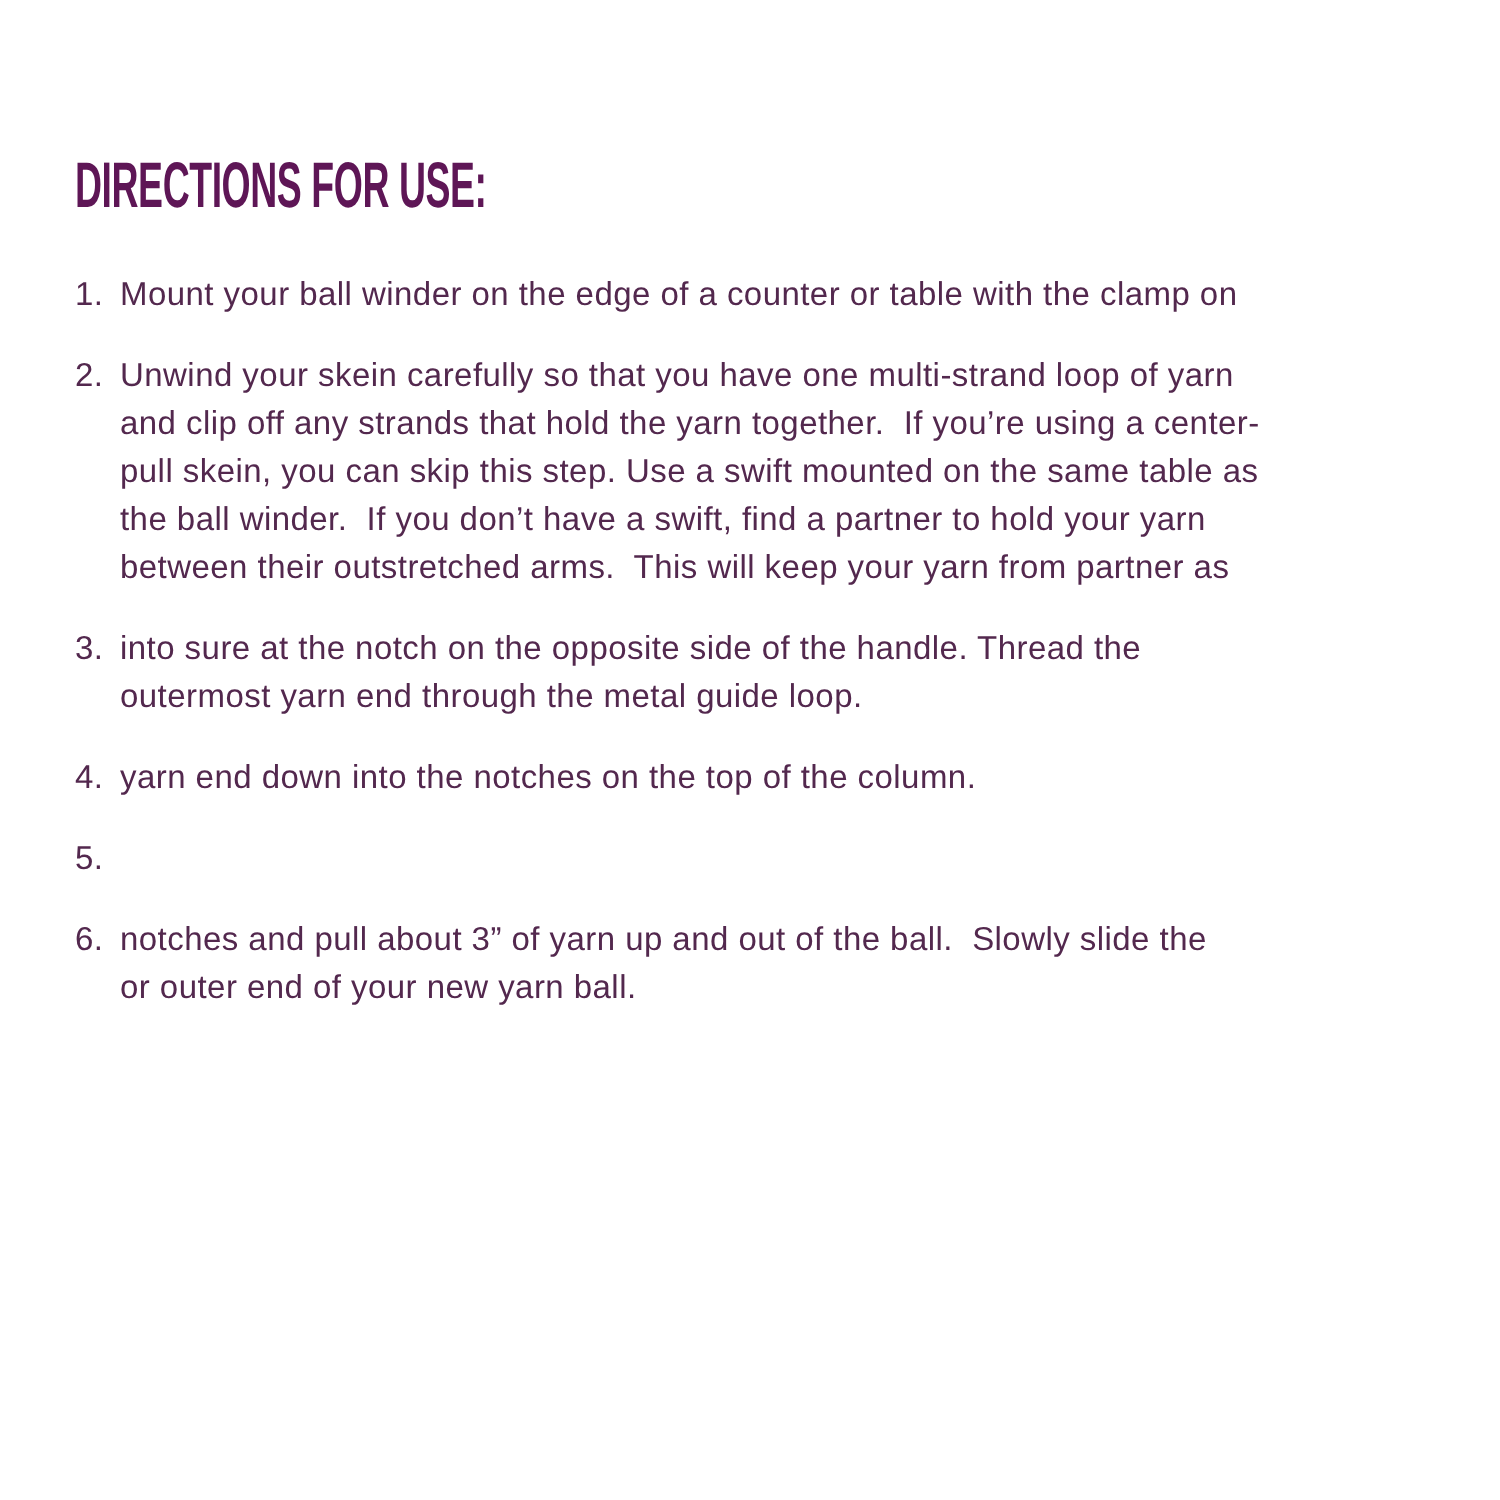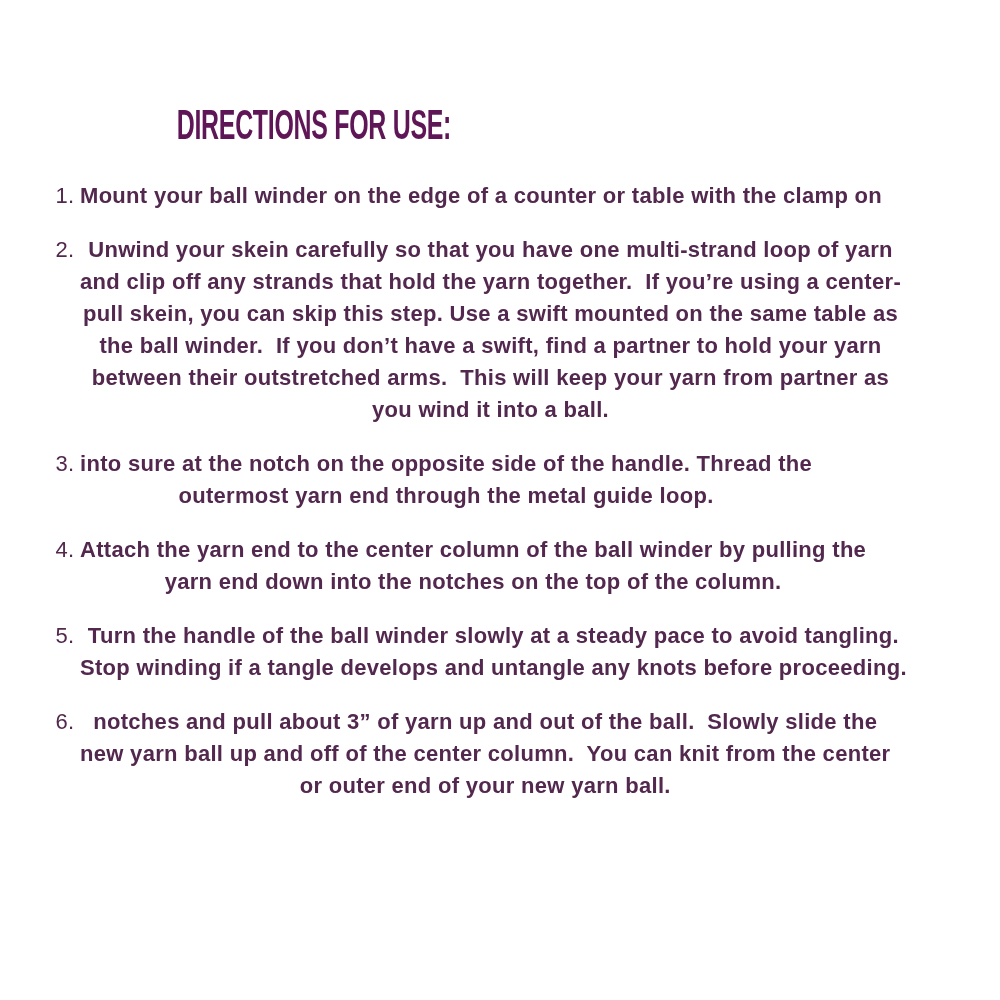--- a/index.html
+++ b/index.html
@@ -13,21 +13,20 @@
   }
   :root {
     --heading-color: #5e1656;
     --body-color: #53284e;
   }
   .doc {
     position: absolute;
     left: 50px;
     top: 104px;
     width: 910px;
-    text-align: center;
   }
   .heading {
     margin: 0;
     color: var(--heading-color);
     font-size: 43px;
     font-weight: 700;
     line-height: 40px;
     letter-spacing: -0.5px;
     white-space: nowrap;
     transform: scaleX(0.58);
@@ -45,21 +44,20 @@
     line-height: 32px;
     letter-spacing: 0.3px;
   }
   .item .num {
     flex: none;
     width: 30px;
   }
   .item .txt .line {
     white-space: pre;
     height: 32px;
-    font-weight: bold;
   }
 </style>
 </head>
 <body style="background: rgb(255, 255, 255);">
 
 <div class="doc">
   <h1 class="heading">DIRECTIONS FOR USE:</h1>
   <div class="list">
       <div class="item">
         <span class="num">1.</span>
@@ -68,46 +66,39 @@
         </div>
       </div>
       <div class="item">
         <span class="num">2.</span>
         <div class="txt">
           <div class="line">Unwind your skein carefully so that you have one multi-strand loop of yarn</div>
           <div class="line">and clip off any strands that hold the yarn together.  If you’re using a center-</div>
           <div class="line">pull skein, you can skip this step. Use a swift mounted on the same table as</div>
           <div class="line">the ball winder.  If you don’t have a swift, find a partner to hold your yarn</div>
           <div class="line">between their outstretched arms.  This will keep your yarn from partner as</div>
-          <div class="line">you wind it into a ball.</div>
         </div>
       </div>
       <div class="item">
         <span class="num">3.</span>
         <div class="txt">
           <div class="line">into sure at the notch on the opposite side of the handle. Thread the</div>
           <div class="line">outermost yarn end through the metal guide loop.</div>
         </div>
       </div>
       <div class="item">
         <span class="num">4.</span>
         <div class="txt">
-          <div class="line">Attach the yarn end to the center column of the ball winder by pulling the</div>
           <div class="line">yarn end down into the notches on the top of the column.</div>
         </div>
       </div>
       <div class="item">
         <span class="num">5.</span>
-        <div class="txt">
-          <div class="line">Turn the handle of the ball winder slowly at a steady pace to avoid tangling.</div>
-          <div class="line">Stop winding if a tangle develops and untangle any knots before proceeding.</div>
-        </div>
       </div>
       <div class="item">
         <span class="num">6.</span>
         <div class="txt">
           <div class="line">notches and pull about 3” of yarn up and out of the ball.  Slowly slide the</div>
-          <div class="line">new yarn ball up and off of the center column.  You can knit from the center</div>
           <div class="line">or outer end of your new yarn ball.</div>
         </div>
       </div>
     </div>
 </div>
 
 </body></html>

